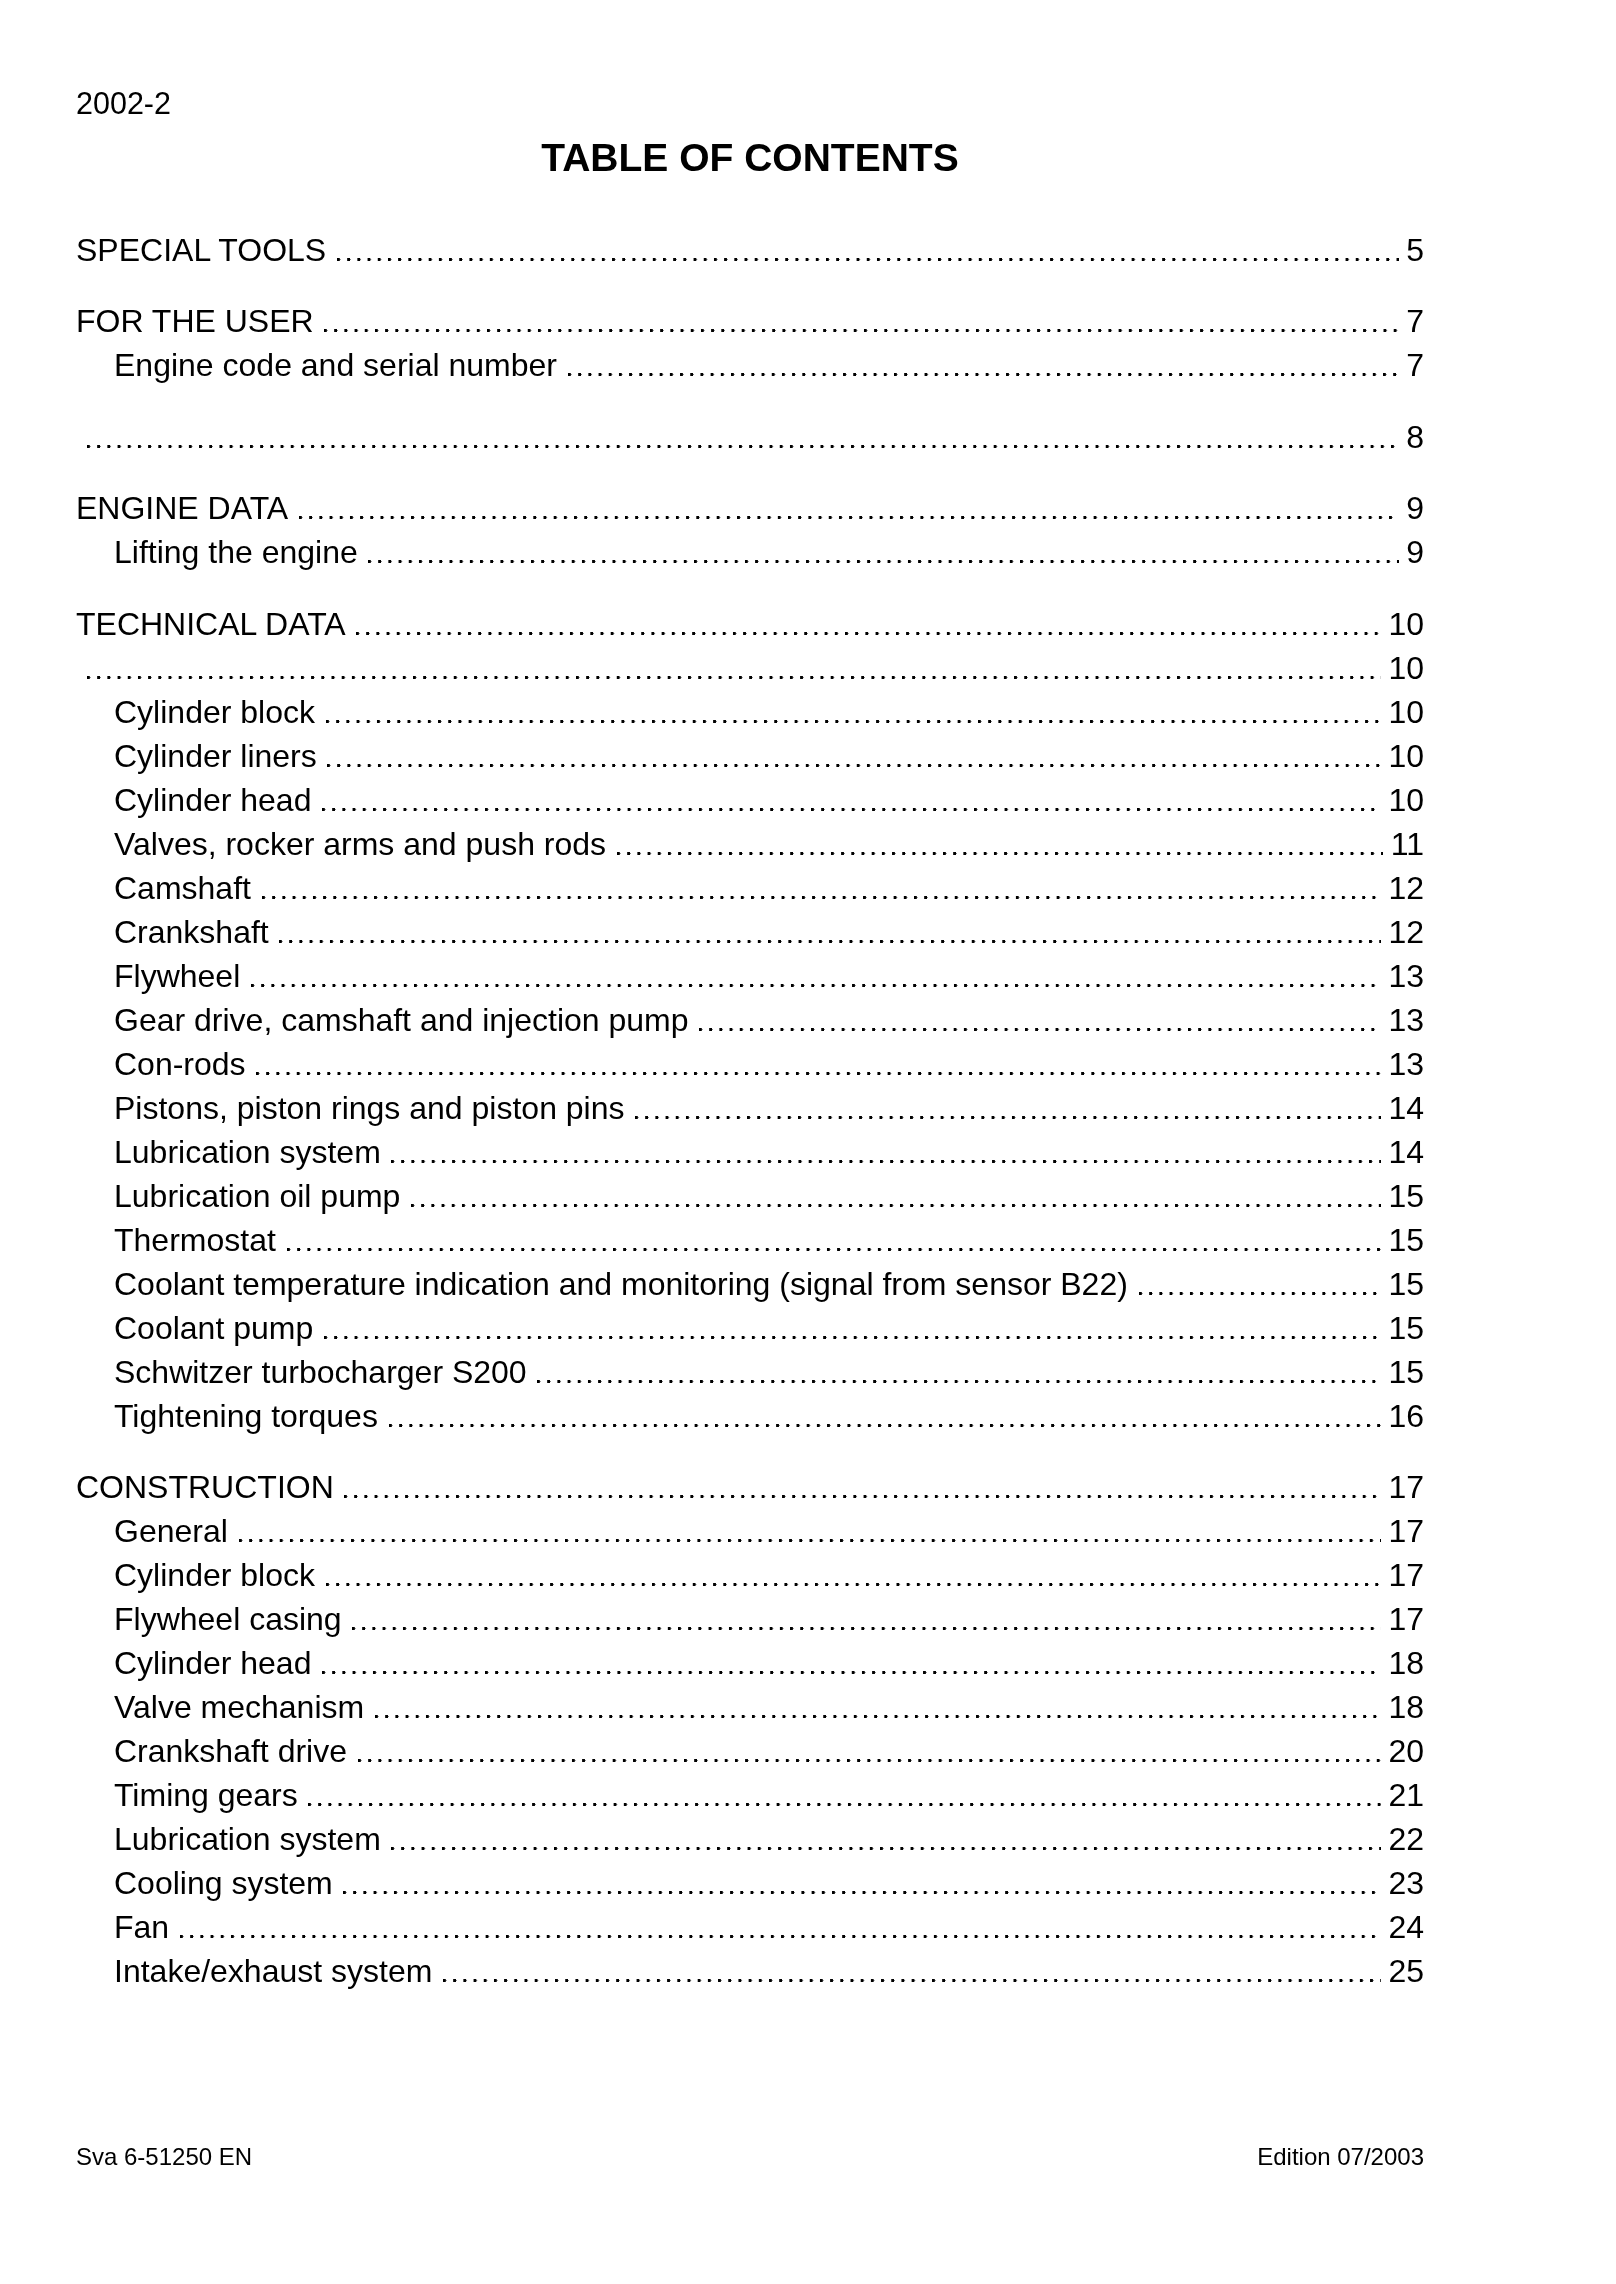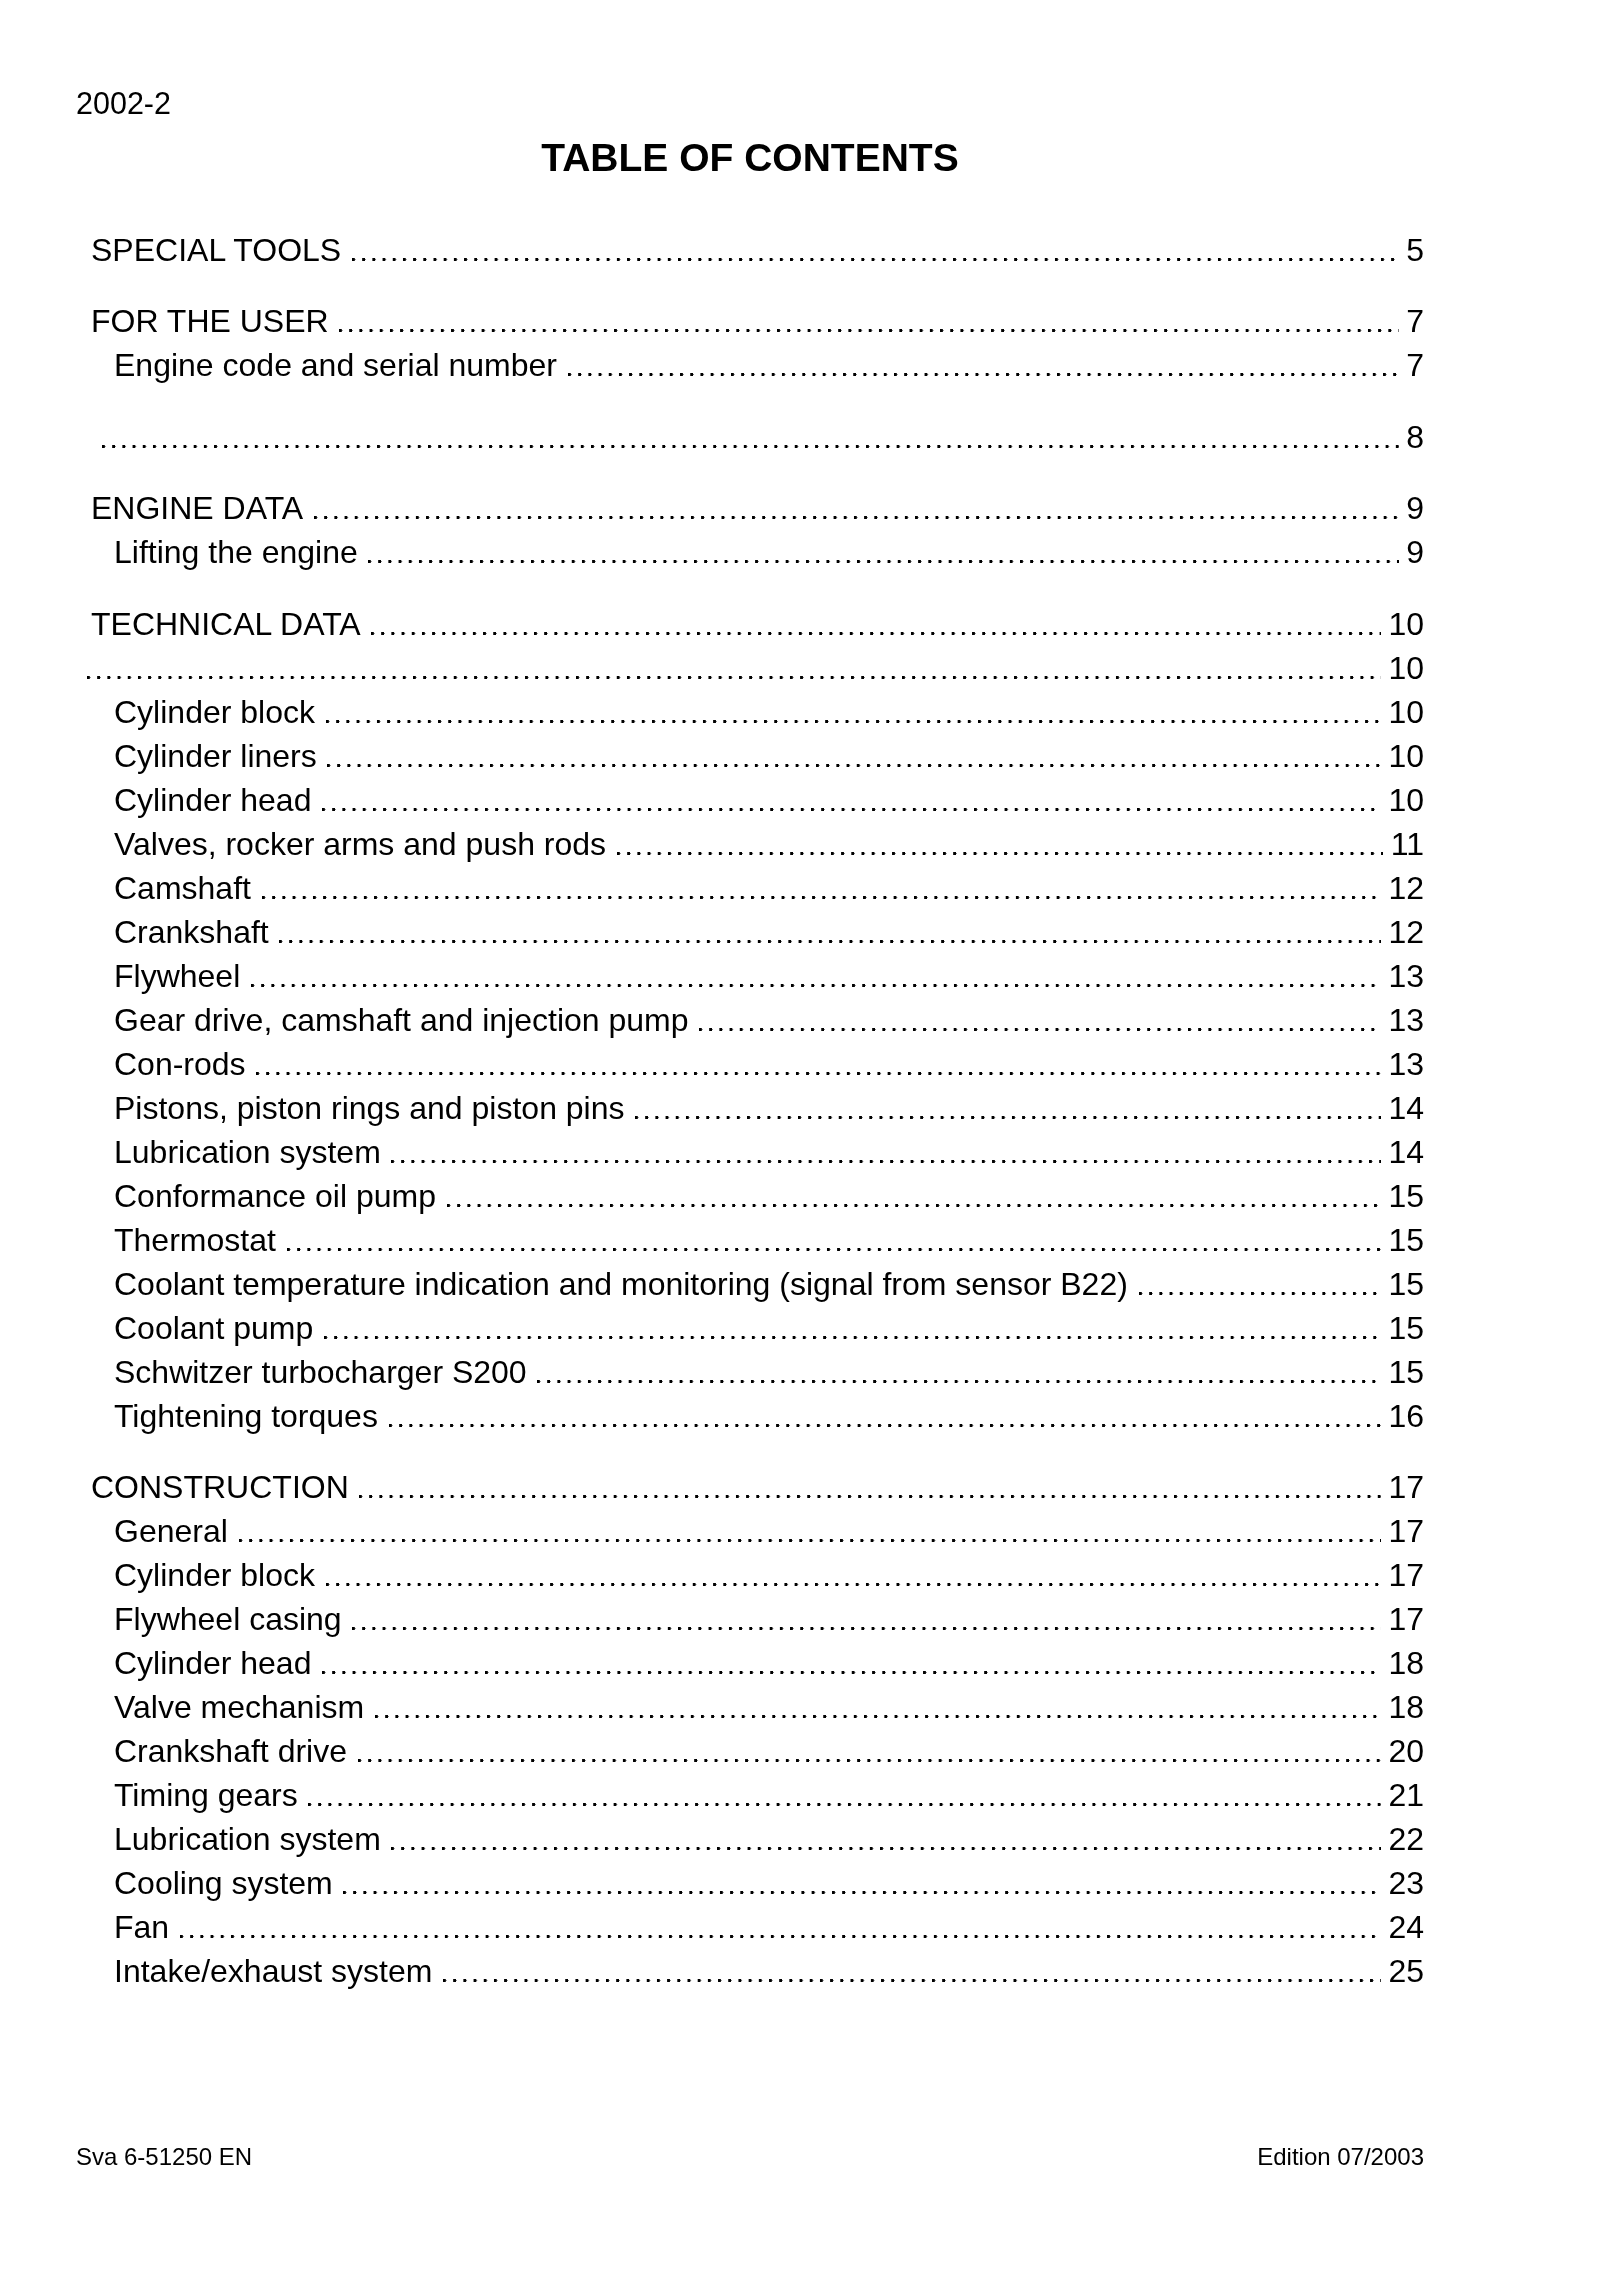--- a/index.html
+++ b/index.html
@@ -41,21 +41,21 @@
     width: 1348px;
   }
 
   .entry {
     display: flex;
     align-items: baseline;
     height: 44px;
     line-height: 44px;
     font-size: 32px;
   }
-  .entry.section { margin-top: 27.4px; margin-left: 15px; }
+  .entry.section { margin-top: 27.4px; }
   .toc .entry.section:first-child { margin-top: 0; }
 
   .entry .label { white-space: nowrap; flex: 0 0 auto; }
   .entry.sub .label { padding-left: 38px; }
 
   .entry .dots {
     flex: 1 1 auto;
     min-width: 20px;
     height: 3px;
     margin: 0 7.6px 0 10.7px;
@@ -194,21 +194,21 @@
       <span class="pagenum">14</span>
     </div>
 
     <div class="entry sub">
       <span class="label">Lubrication system</span>
       <span class="dots"></span>
       <span class="pagenum">14</span>
     </div>
 
     <div class="entry sub">
-      <span class="label">Conformance oil pump</span>
+      <span class="label">Lubrication oil pump</span>
       <span class="dots"></span>
       <span class="pagenum">15</span>
     </div>
 
     <div class="entry sub">
       <span class="label">Thermostat</span>
       <span class="dots"></span>
       <span class="pagenum">15</span>
     </div>
 

